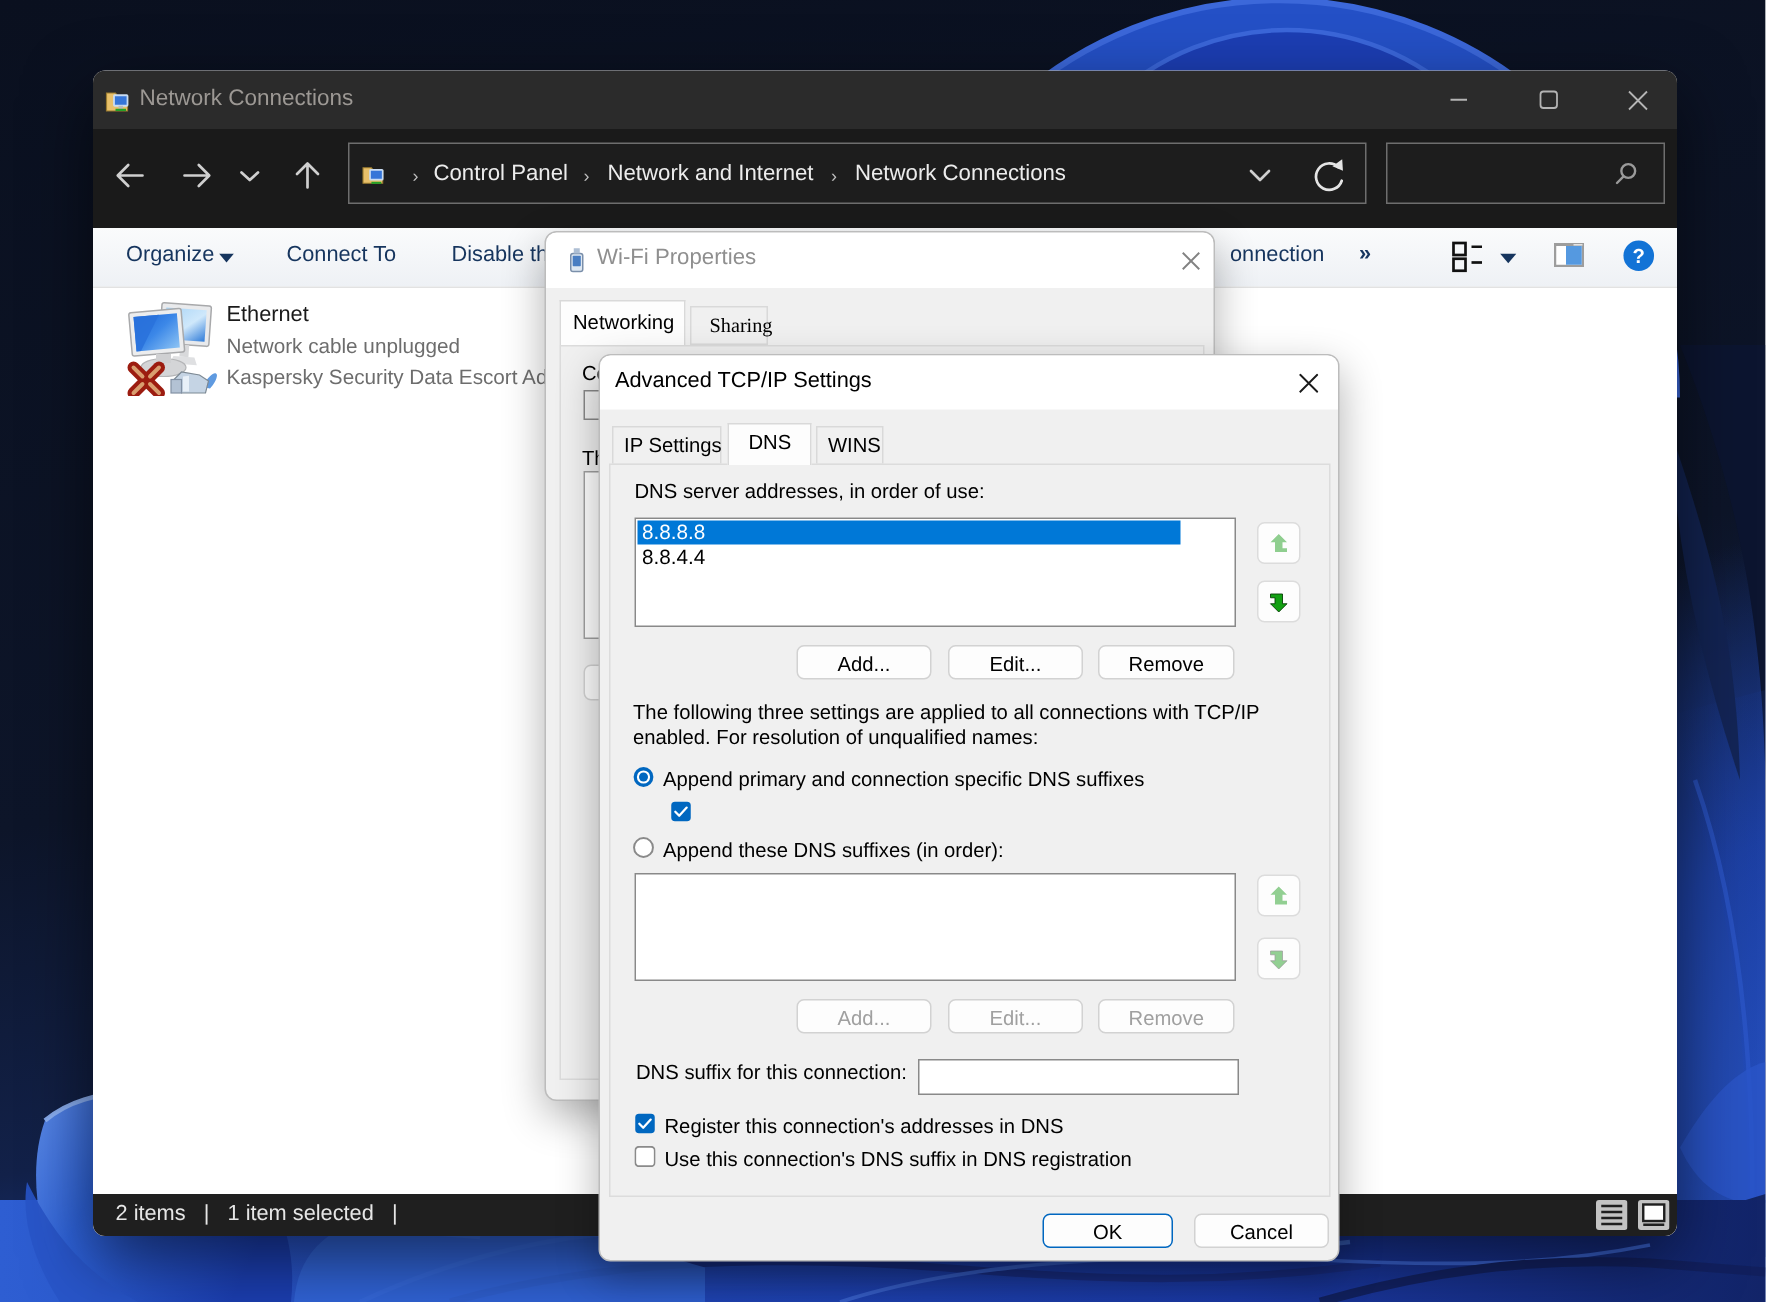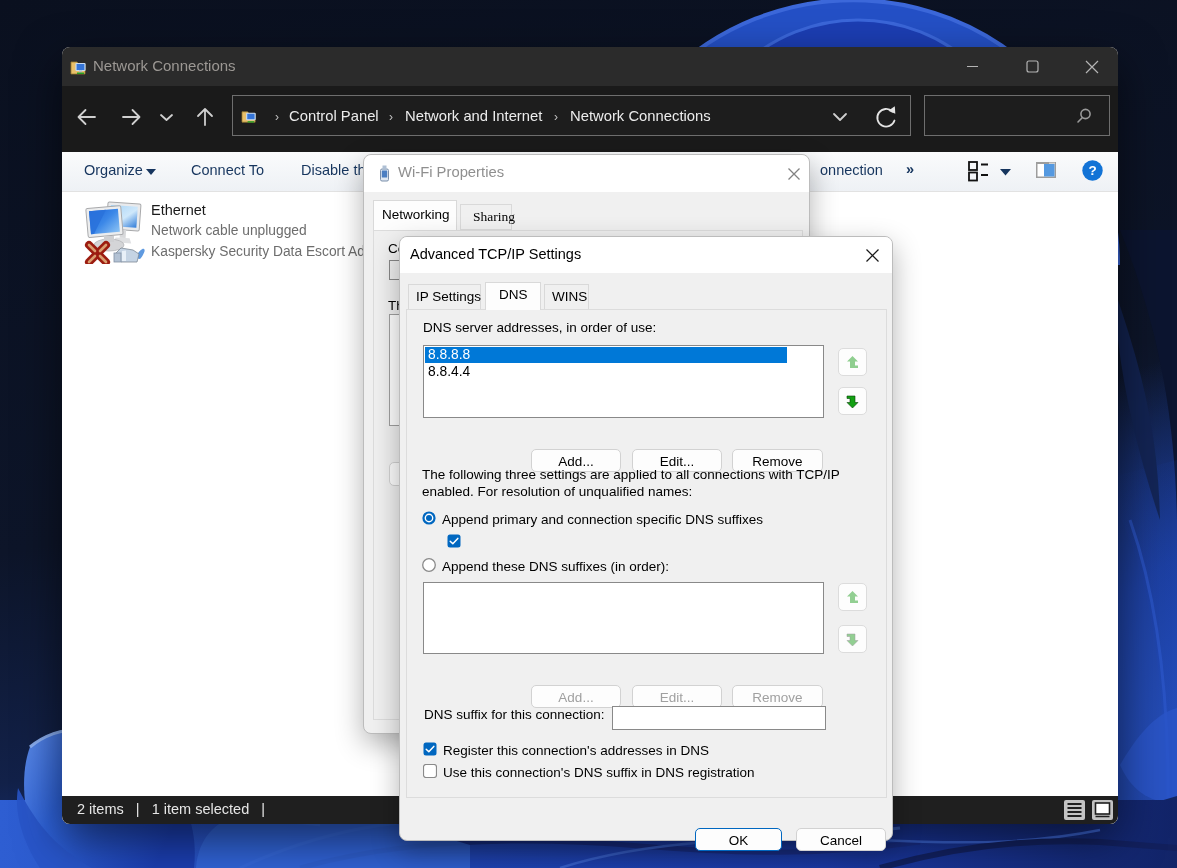--- a/index.html
+++ b/index.html
@@ -21,21 +21,21 @@
 .crumb { color:#ececec; font-size:14.8px; }
 .cs { color:#c0c0c0; font-size:12px; }
 
 .tbtext { color:#16355e; font-size:14.5px; }
 
 
 .dlg { position:absolute; border-radius:8px; background:#f0f0f0; border:1px solid #bcbcbc; box-shadow:0 10px 28px rgba(0,0,0,0.30); }
 .dlgtitle { position:absolute; left:0; top:0; width:100%; background:#ffffff; border-radius:7px 7px 0 0; }
 .tab { position:absolute; border:1px solid #d9d9d9; background:#f0f0f0; font-size:13.8px; color:#000; text-align:center; }
 .tab.active { background:#fdfdfd; }
-.btn { position:absolute; background:#fdfdfd; border:1px solid #d2d2d2; border-radius:5px; font-size:13.5px; color:#000; text-align:center;margin-top:19px; }
+.btn { position:absolute; background:#fdfdfd; border:1px solid #d2d2d2; border-radius:5px; font-size:13.5px; color:#000; text-align:center; }
 .btn.dis { color:#a0a0a0; }
 .lbl { position:absolute; font-size:13.5px; color:#000; white-space:nowrap; }
 .inputbox { position:absolute; background:#fff; border:1px solid #898989; }
 .arrowbtn { position:absolute; width:29px; height:28px; background:#fdfdfd; border:1px solid #dcdcdc; border-radius:5px; }
 </style>
 </head>
 <body>
 <div id="stage">
 
 <svg class="abs" width="1177" height="868" viewBox="0 0 1177 868" style="left:0;top:0;z-index:0">

